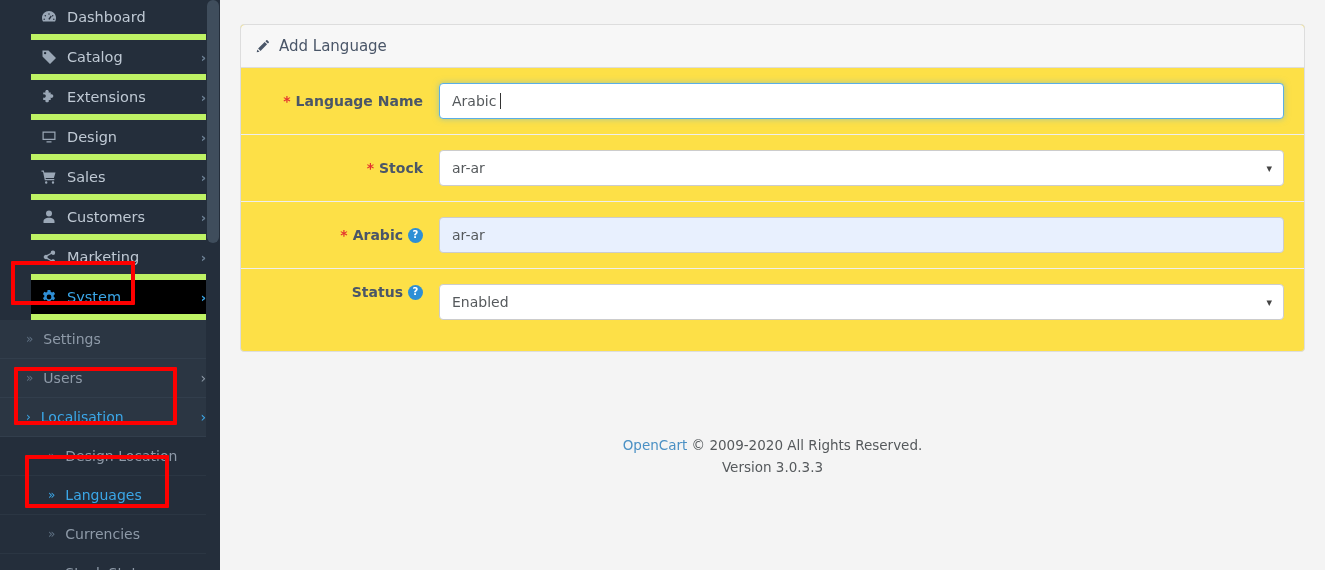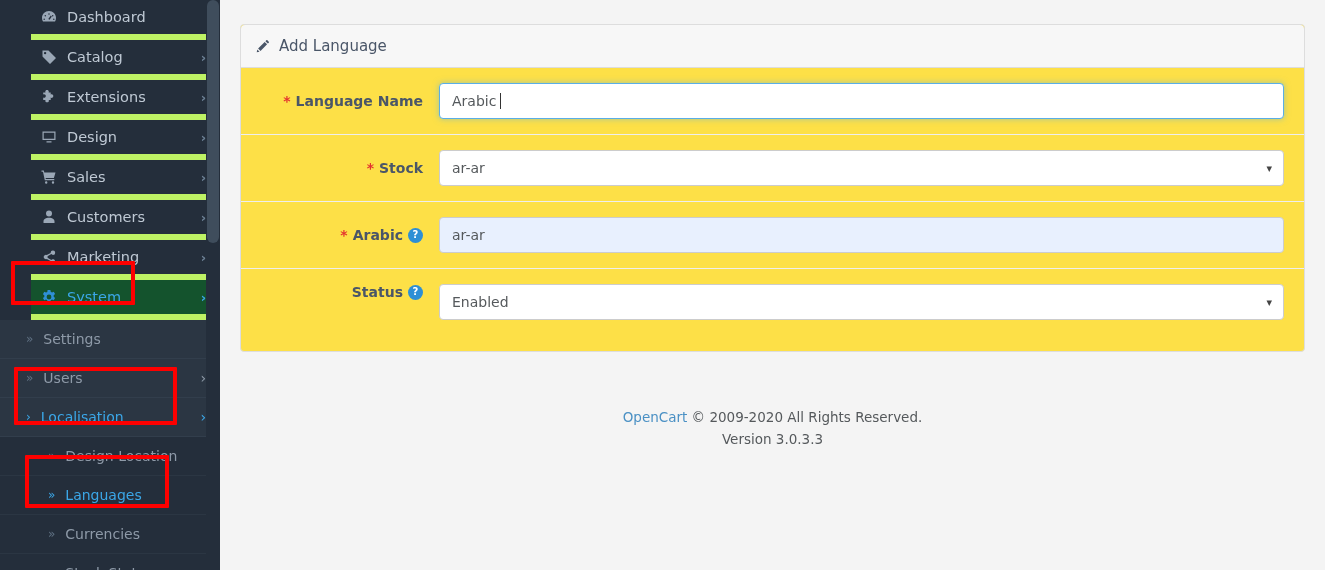--- a/index.html
+++ b/index.html
@@ -37,21 +37,21 @@
     display: flex; align-items: center; justify-content: flex-start;
     color: #9aa7b6;
   }
   .nav-item .lbl { flex: 1; }
   .nav-item .caret {
     color: #6e8296; font-size: 13px; font-weight: bold;
     margin-left: auto;
   }
   .nav-item.top-level { background: #242e3b; }
   .nav-item.active {
-    background: #14532d;
+    background: #000000;
     color: #3ba7e8;
   }
   .nav-item.active .ico { color: #2f8fd6; }
   .nav-item.active .caret { color: #3ba7e8; }
 
   
   .sub1 {
     display: flex; align-items: center;
     height: 39px;
     padding-left: 26px; padding-right: 14px;
@@ -179,21 +179,21 @@
     position: absolute; right: 11px; top: 50%;
     transform: translateY(-50%);
     color: #444; font-size: 11px;
     pointer-events: none;
   }
 
   .footer {
     text-align: center;
     font-size: 13.5px;
     color: #55595c;
-    margin-top: 55px;
+    margin-top: 83px;
     line-height: 1.6;
   }
   .footer a { color: #4a90c4; text-decoration: none; }
 
   
   .annot {
     position: absolute;
     border: 4px solid #fe0000;
     pointer-events: none;
     z-index: 50;

